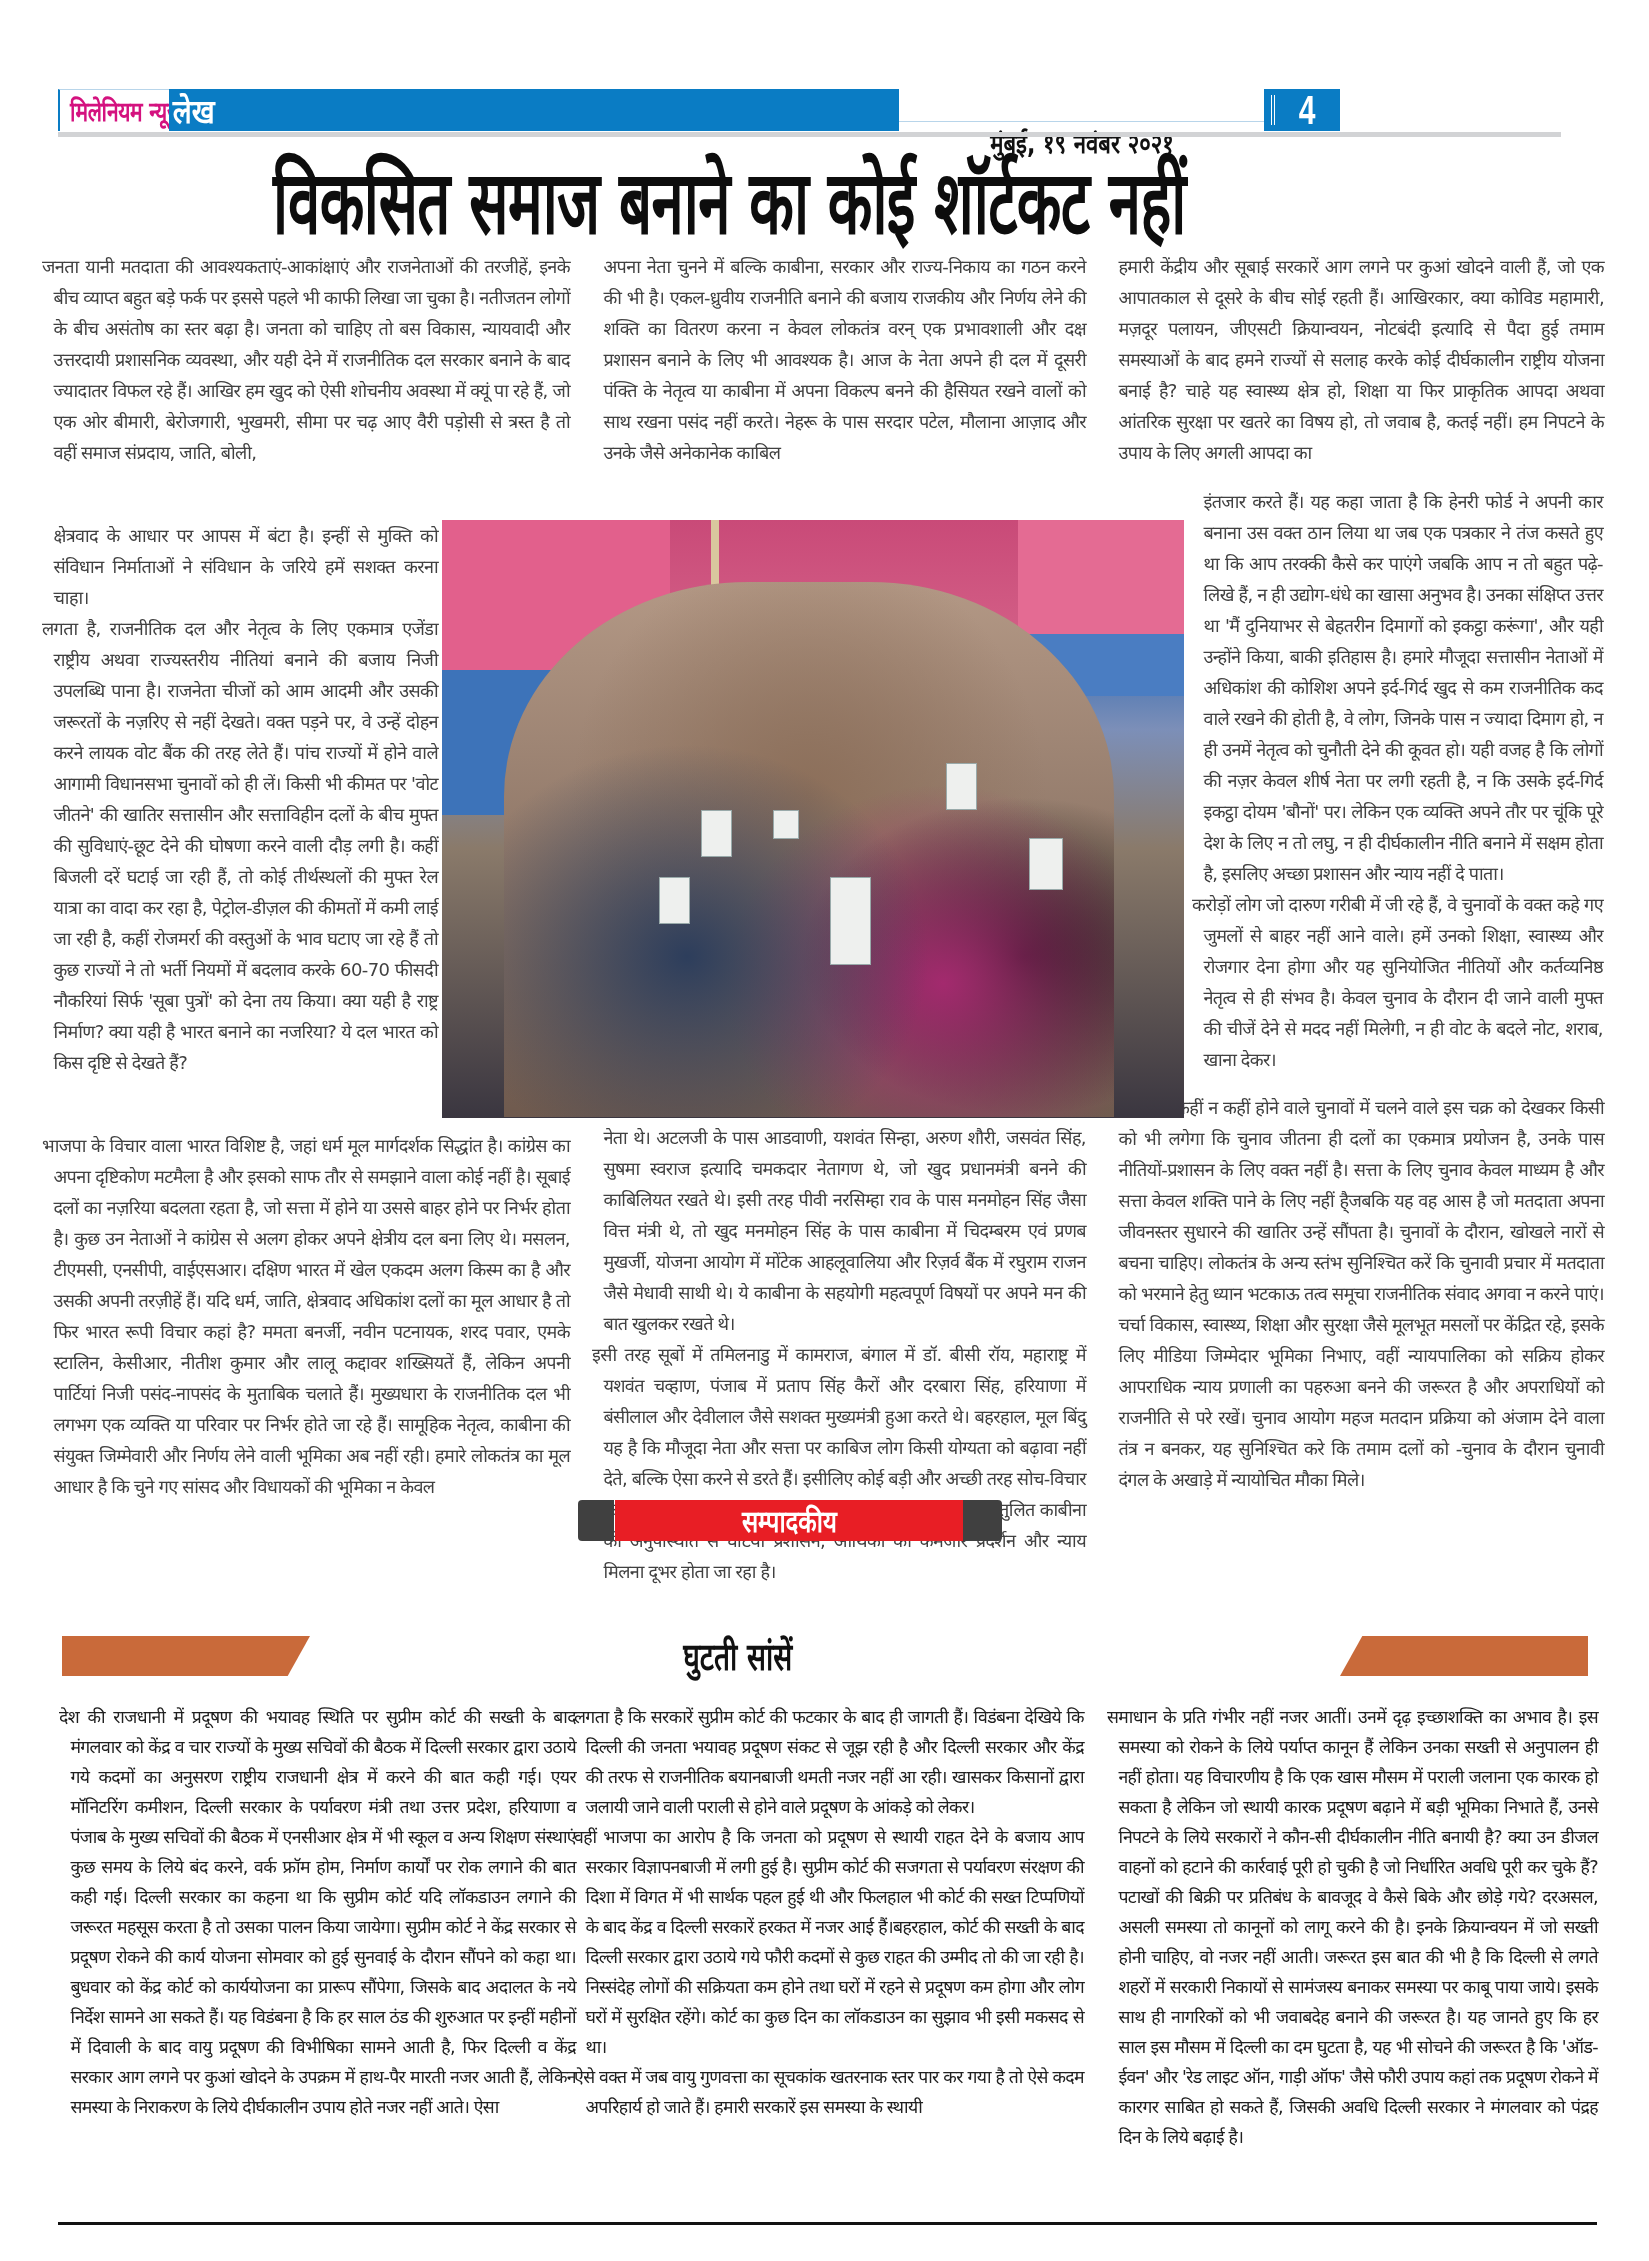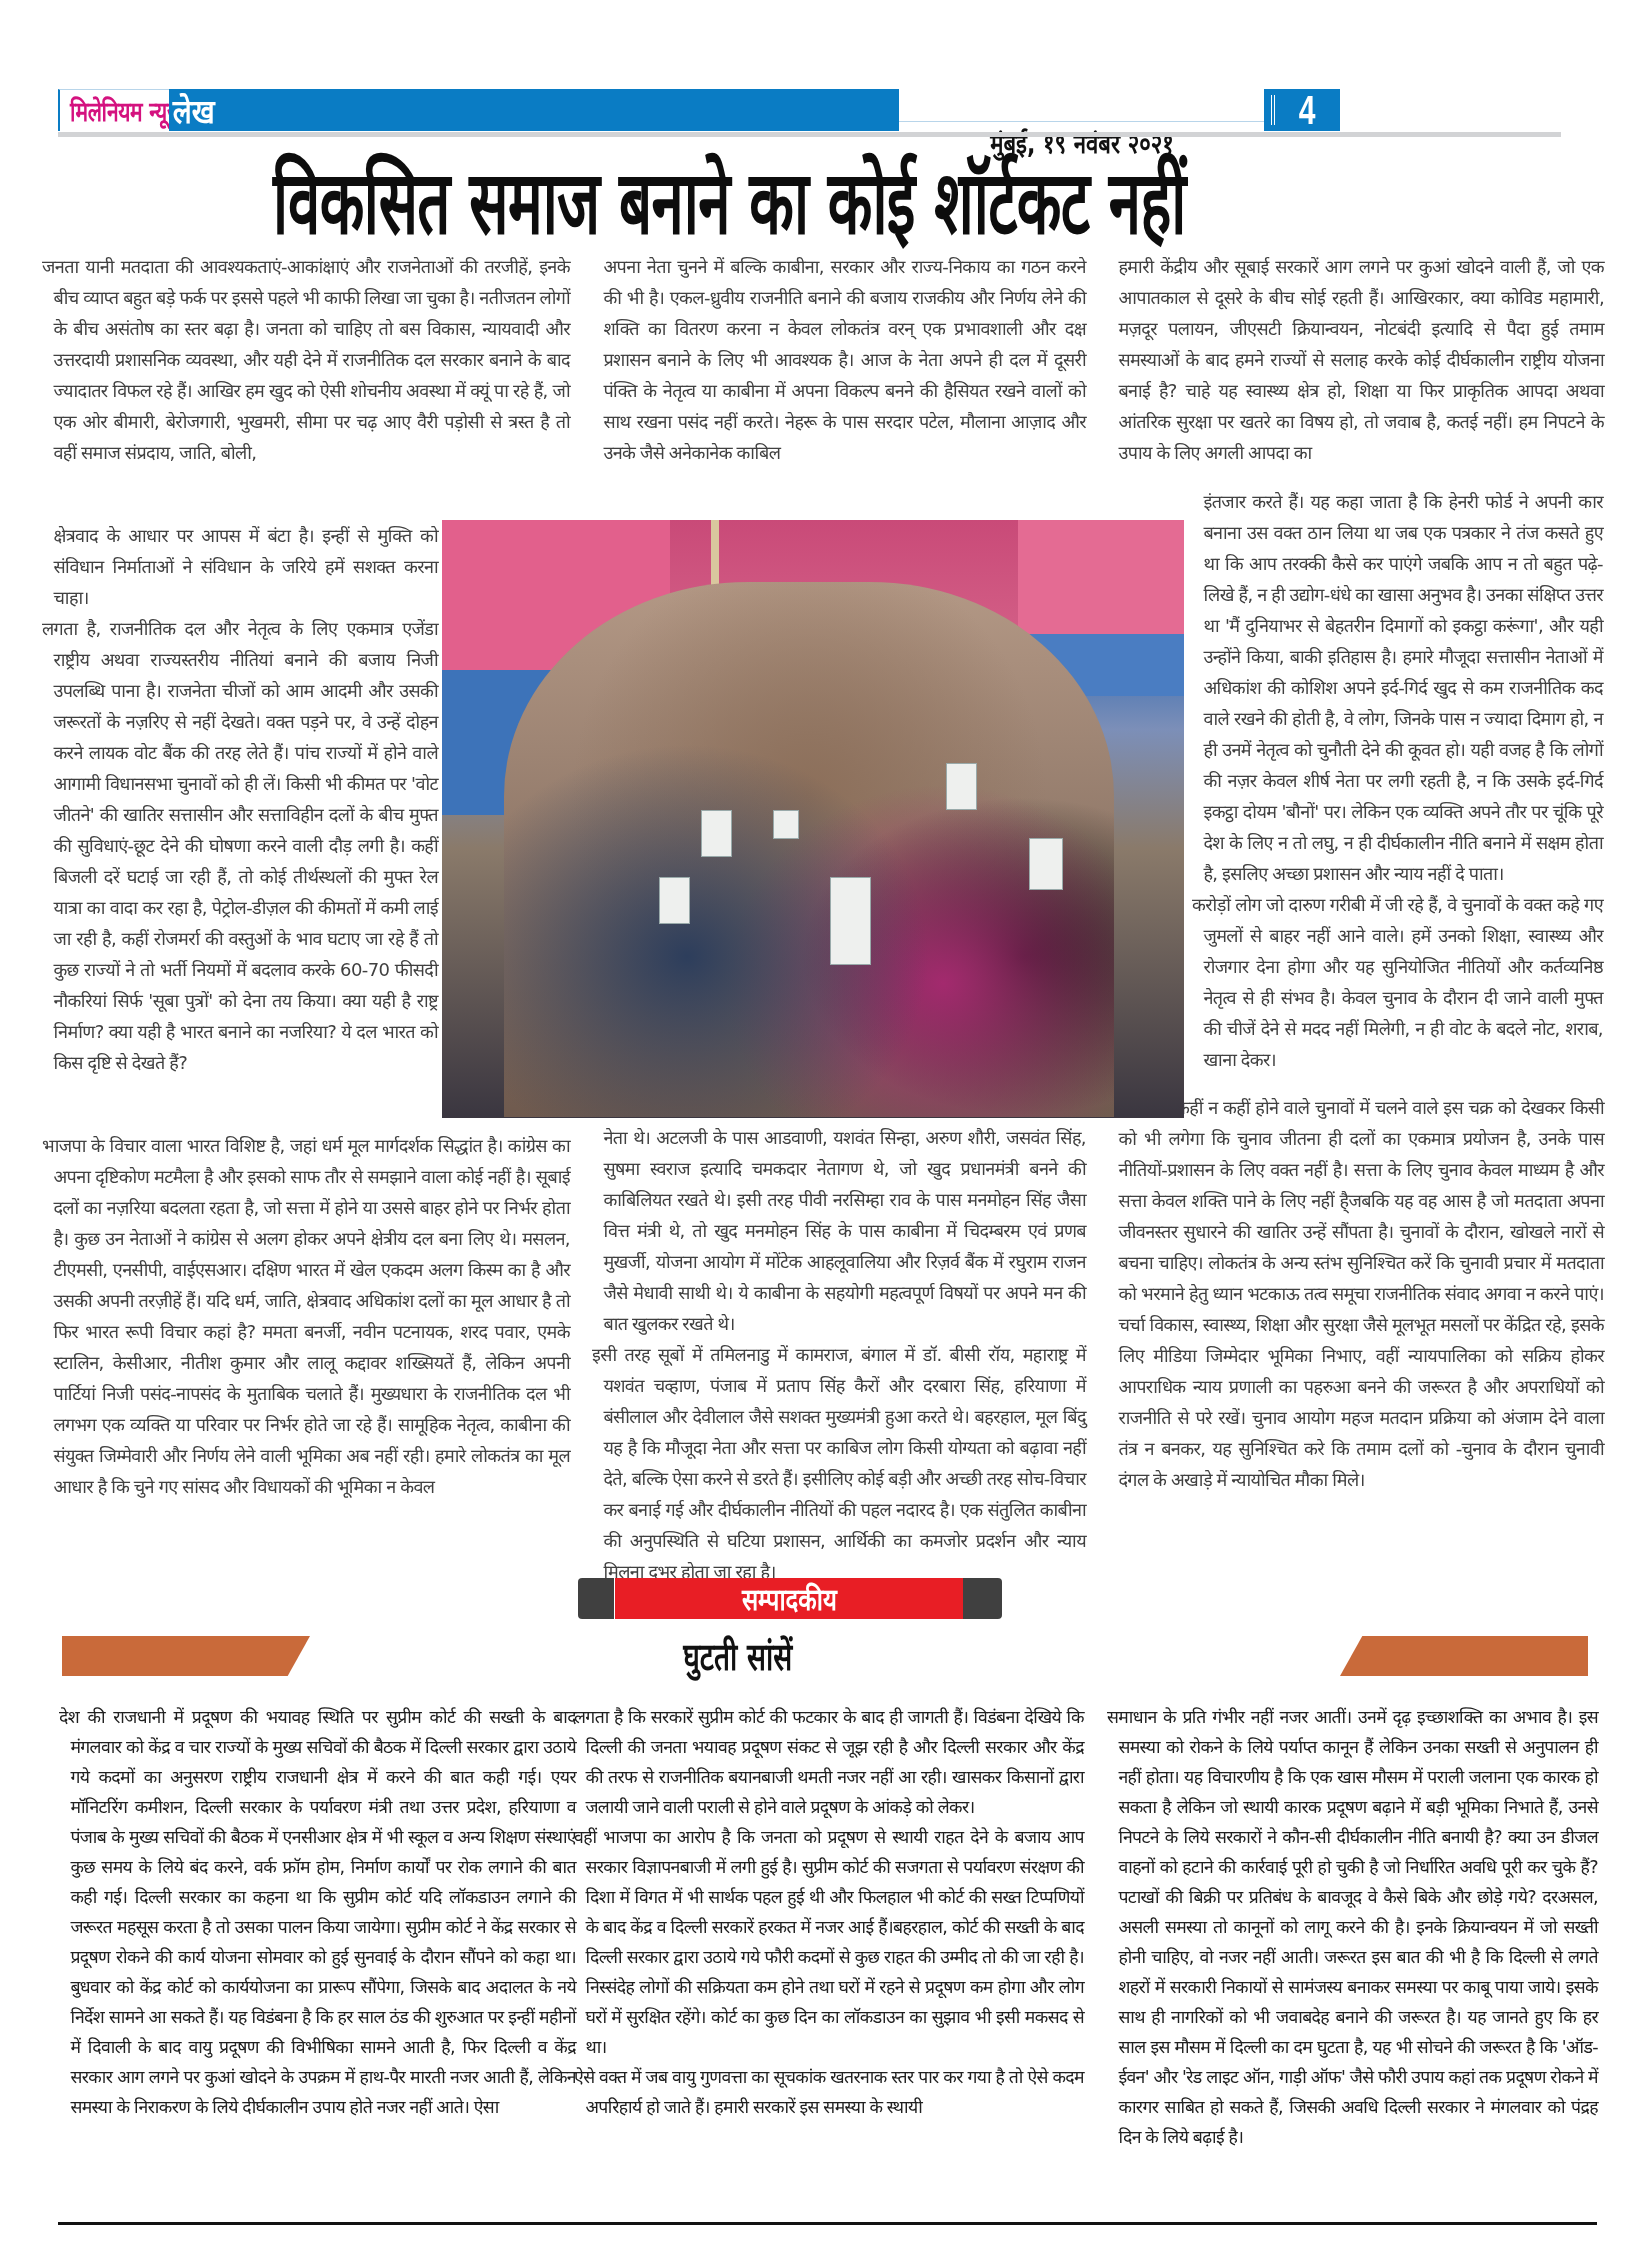--- a/index.html
+++ b/index.html
@@ -59,21 +59,21 @@
   .photo .crowd { position: absolute; left: 62px; top: 62px; width: 610px; height: 535px;
                   background: radial-gradient(ellipse at 30% 70%, #2d3e5c 0%, transparent 40%),
                               radial-gradient(ellipse at 72% 75%, #a32a6e 0%, transparent 35%),
                               radial-gradient(ellipse at 85% 70%, #111 0%, transparent 30%),
                               radial-gradient(ellipse at 50% 40%, #8c6f5a 0%, transparent 55%),
                               linear-gradient(180deg, #b39885 0%, #6f5a4e 100%);
                   border-radius: 40% 40% 0 0; }
   .photo .card { position: absolute; width: 31px; height: 47px; background: #eef0ee; border: 1px solid #9aa; }
 
   
-  .ed-pill { position: absolute; left: 578px; top: 1578px; width: 424px; height: 41px; padding-left: 8px; }
+  .ed-pill { position: absolute; left: 578px; top: 1500px; width: 424px; height: 41px; padding-left: 8px; }
   .ed-pill .cap-l { position: absolute; left: 0; top: 0; width: 36px; height: 41px; background: #404040; border-radius: 4.1px 0 0 4.1px; }
   .ed-pill .cap-r { position: absolute; right: 0; top: 0; width: 39px; height: 41px; background: #404040; border-radius: 0 4.1px 4.1px 0; }
   .ed-pill .mid { position: absolute; left: 37px; top: 0; width: 348px; height: 41px; background: #e81e25;
                   display: flex; align-items: center; justify-content: center; }
   .ed-pill .mid span { color: #fff; font-weight: bold; font-size: 30px; transform: scaleX(0.8); white-space: nowrap; }
 
   .ed-flank-l { position: absolute; left: 62px; top: 1636px; width: 248px; height: 40px; background: #c96a3a;
                 clip-path: polygon(0 0, 100% 0, 91% 100%, 0 100%); }
   .ed-flank-r { position: absolute; left: 1340px; top: 1636px; width: 248px; height: 40px; background: #c96a3a;
                 clip-path: polygon(9% 0, 100% 0, 100% 100%, 0 100%); }

